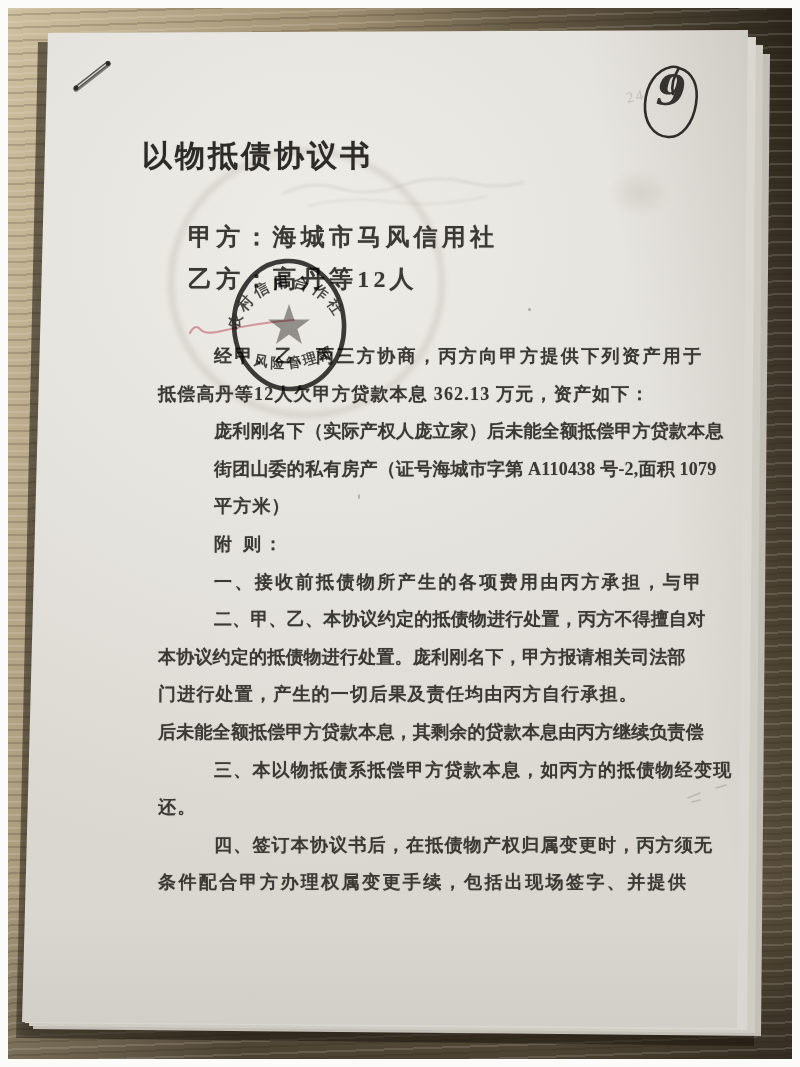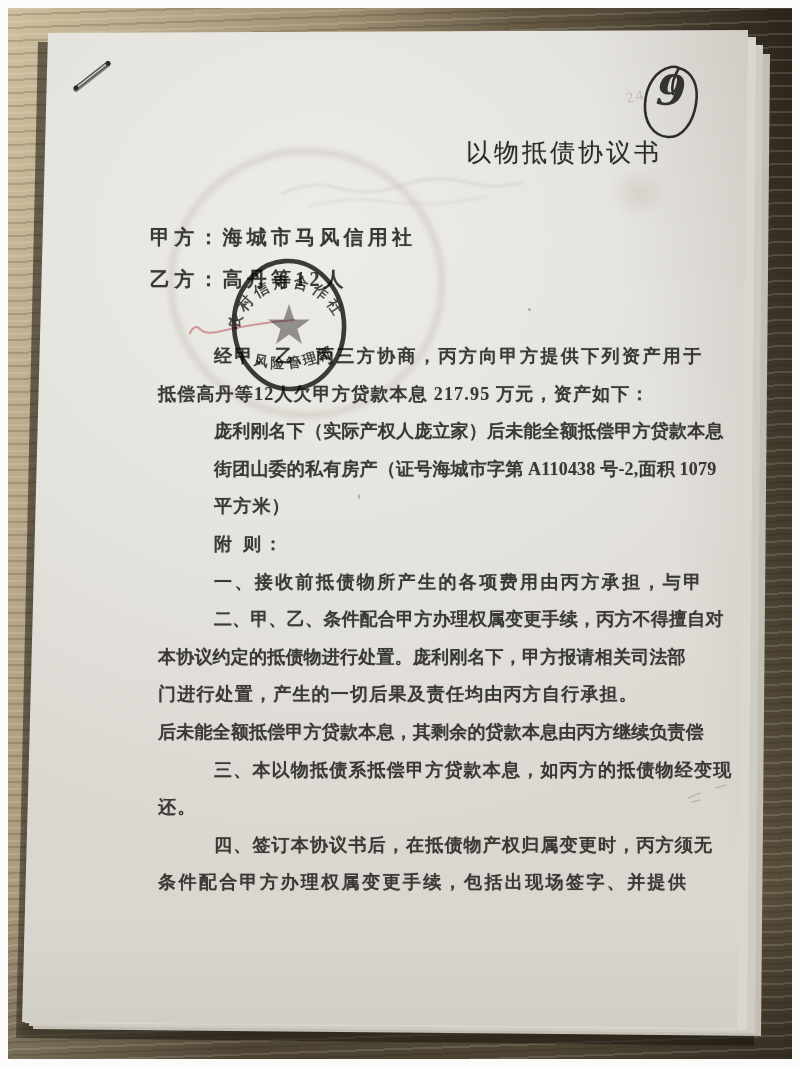--- a/index.html
+++ b/index.html
@@ -31,24 +31,24 @@
     clip-path:polygon(40px 25px,740px 22px,729px 1020px,14px 1014px);}
   
   .ghost-ring{position:absolute;left:160px;top:140px;width:265px;height:258px;border:6px solid rgba(122,115,102,.16);
     border-radius:50%;filter:blur(2.5px);}
   .ghost-blob{position:absolute;left:586px;top:150px;width:90px;height:70px;opacity:.10;
     background:radial-gradient(closest-side,#5d5749,transparent 70%);filter:blur(2px);}
   .ghost-squiggle{position:absolute;left:270px;top:160px;width:310px;height:44px;opacity:.55;filter:blur(1.1px);}
   .speck{position:absolute;width:3px;height:3px;border-radius:50%;background:rgba(70,66,58,.35);}
   
   .textlayer{color:#3a3934;text-shadow:0 0 1px rgba(58,57,52,.32);}
-  .doc-title{position:absolute;left:134px;top:128px;width:520px;text-align:right;
-    font-size:25px;font-weight:400;letter-spacing:3px;color:#2c2b28;}
+  .doc-title{position:absolute;left:134px;top:128px;width:520px;text-align:left;
+    font-size:30px;font-weight:700;letter-spacing:3px;color:#2c2b28;}
   .parties{position:absolute;left:142px;top:208px;}
-  .pline{height:42px;line-height:42px;font-size:20px;font-weight:700;letter-spacing:4.2px;white-space:nowrap;}
+  .pline{height:42px;line-height:42px;font-size:24px;font-weight:700;letter-spacing:4.2px;white-space:nowrap;margin-left:38px;}
   .bodytext{position:absolute;left:150px;top:330px;width:560px;}
   .bline{height:37.6px;line-height:37.6px;font-size:18px;font-weight:600;white-space:nowrap;}
   .ind{padding-left:56px;}
   .t{letter-spacing:.2px}.n{letter-spacing:1.2px}.w{letter-spacing:2.4px}.x{letter-spacing:3.2px}.x2{letter-spacing:4.6px}
   
   .stamp{position:absolute;left:211px;top:242px;width:140px;height:150px;mix-blend-mode:multiply;opacity:.92;}
   
   .staple{position:absolute;left:56px;top:44px;width:56px;height:48px;}
   
   .circled-num{position:absolute;left:630px;top:52px;width:66px;height:86px;}
@@ -85,27 +85,27 @@
     </svg>
 
     <div class="layer textlayer">
       <div class="doc-title">以物抵债协议书</div>
       <div class="parties">
         <div class="pline">甲方：海城市马风信用社</div>
         <div class="pline">乙方：高丹等12人</div>
       </div>
       <div class="bodytext">
         <div class="bline ind w">经甲、乙、丙三方协商，丙方向甲方提供下列资产用于</div>
-        <div class="bline n">抵偿高丹等12人欠甲方贷款本息 217.95 万元，资产如下：</div>
+        <div class="bline n">抵偿高丹等12人欠甲方贷款本息 362.13 万元，资产如下：</div>
         <div class="bline ind t">庞利刚名下（实际产权人庞立家）后未能全额抵偿甲方贷款本息</div>
         <div class="bline ind t">街团山委的私有房产（证号海城市字第 A110438 号-2,面积 1079</div>
         <div class="bline ind n">平方米）</div>
         <div class="bline ind x">附 则：</div>
         <div class="bline ind w">一、接收前抵债物所产生的各项费用由丙方承担，与甲</div>
-        <div class="bline ind t">二、甲、乙、条件配合甲方办理权属变更手续，丙方不得擅自对</div>
+        <div class="bline ind t">二、甲、乙、本协议约定的抵债物进行处置，丙方不得擅自对</div>
         <div class="bline t">本协议约定的抵债物进行处置。庞利刚名下，甲方报请相关司法部</div>
         <div class="bline n">门进行处置，产生的一切后果及责任均由丙方自行承担。</div>
         <div class="bline t">后未能全额抵偿甲方贷款本息，其剩余的贷款本息由丙方继续负责偿</div>
         <div class="bline ind n">三、本以物抵债系抵偿甲方贷款本息，如丙方的抵债物经变现</div>
         <div class="bline n">还。</div>
         <div class="bline ind n">四、签订本协议书后，在抵债物产权归属变更时，丙方须无</div>
         <div class="bline w">条件配合甲方办理权属变更手续，包括出现场签字、并提供</div>
       </div>
     </div>
 

